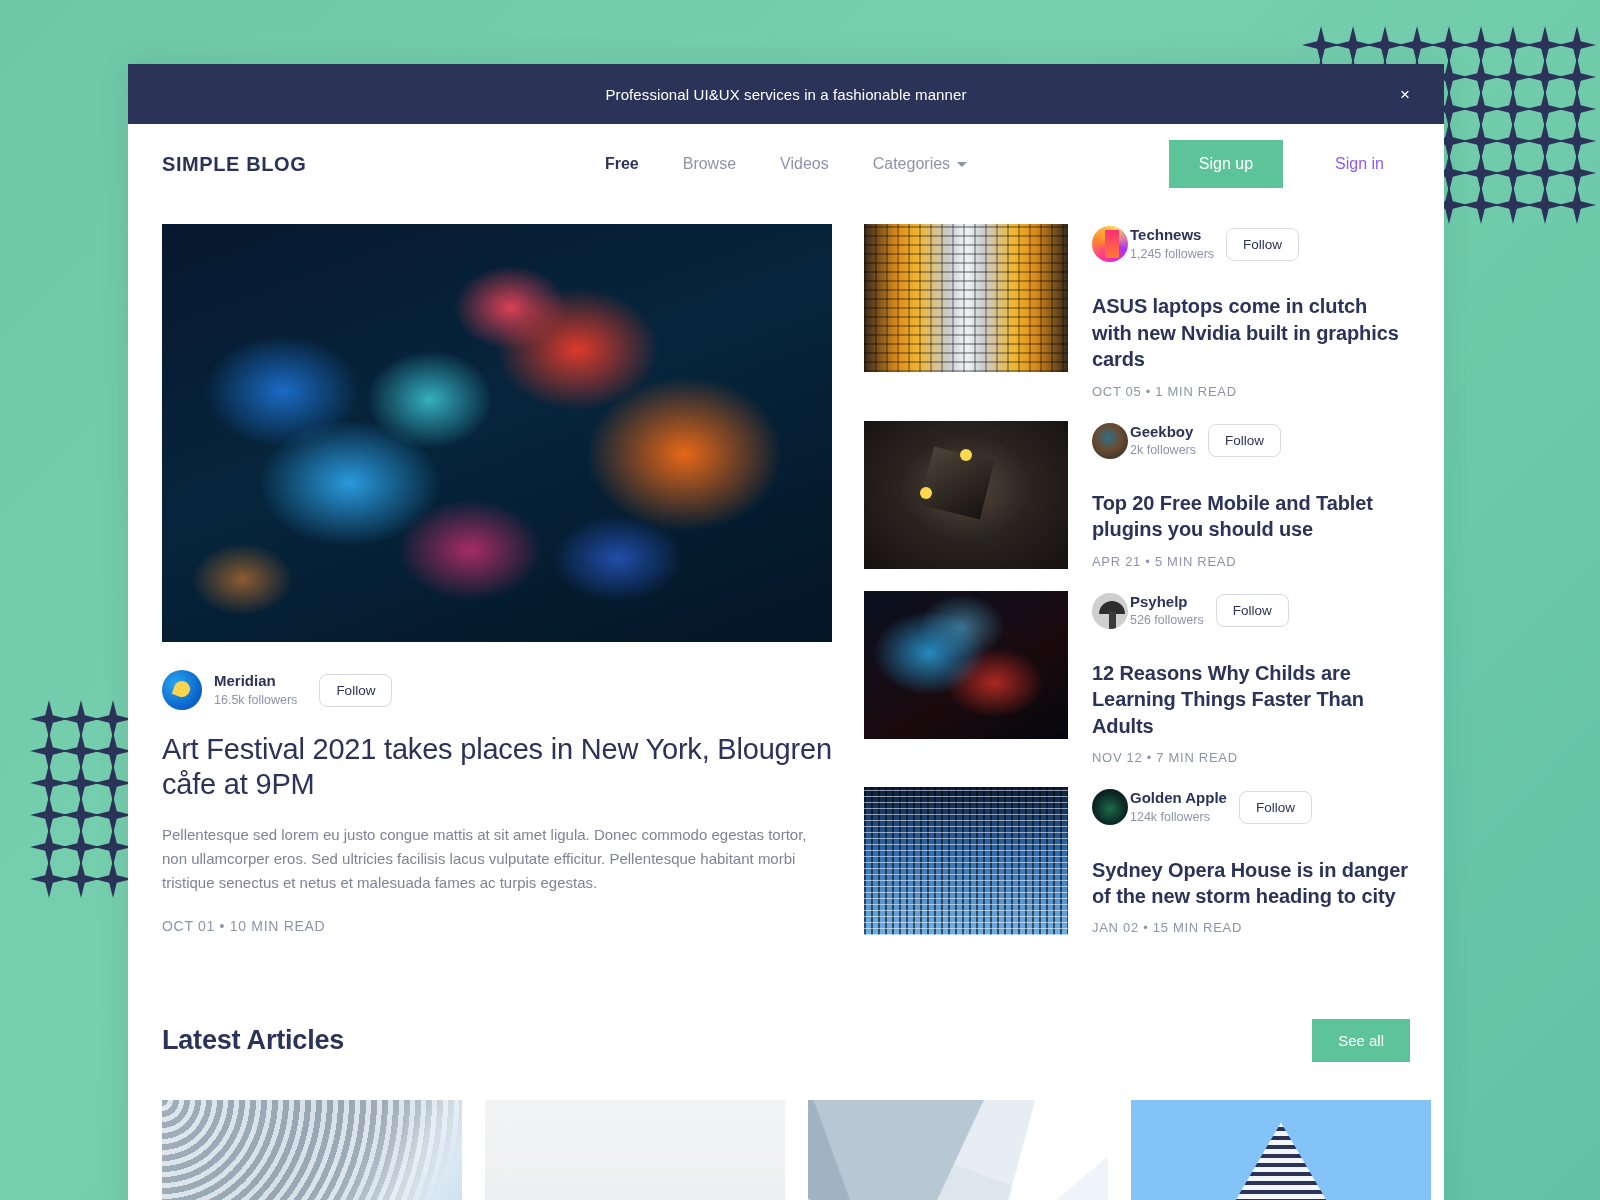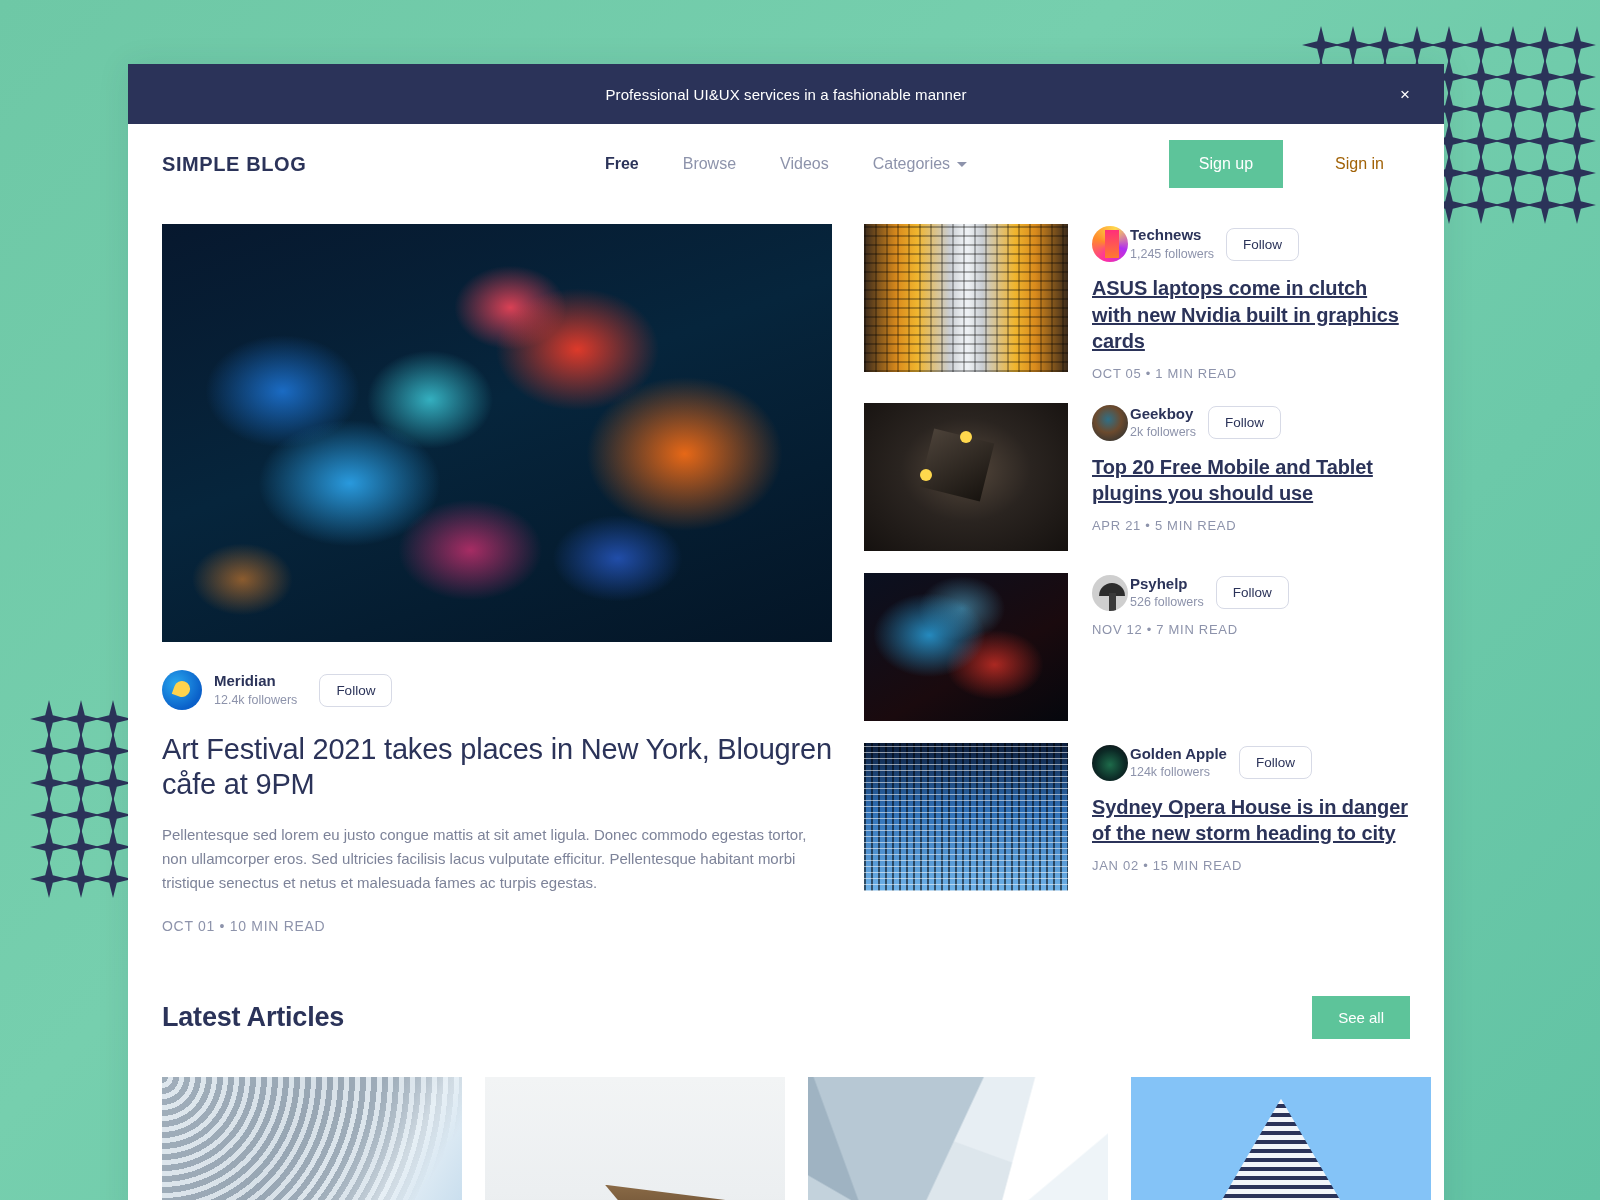--- a/index.html
+++ b/index.html
@@ -122,21 +122,21 @@
     color:#fff;
     border:none;
     font-size:16px;
     padding:15px 30px;
     cursor:pointer;
     font-family:"Liberation Sans", sans-serif;
   }
   .btn-signin{
     background:transparent;
     border:none;
-    color:#a16207;
+    color:#8b5cf6;
     font-size:16px;
     padding:15px 26px 15px 40px;
     cursor:pointer;
     font-family:"Liberation Sans", sans-serif;
   }
 
   
   .content{
     display:flex;
     padding:20px 34px 0 34px;
@@ -287,23 +287,22 @@
                repeating-linear-gradient(90deg,rgba(0,0,0,.55) 0 2px,transparent 2px 7px);
   }
   .side-body{ flex:1; min-width:0; padding-top:2px; }
   .side-author-row{ display:flex; align-items:center; gap:2px; }
   .side-avatar{ width:36px;height:36px;flex:0 0 36px; }
   .side-title{
     font-size:20px;
     font-weight:bold;
     color:#2b3359;
     line-height:1.32;
-    margin-top:13px;
+    margin-top:31px;
     letter-spacing:-.1px;
-    text-decoration:underline;
   }
   .side-meta{
     font-size:13px;
     color:#8d93ab;
     letter-spacing:.7px;
     margin-top:11px;
   }
 
   
   .latest{
@@ -502,21 +501,21 @@
   <div class="content">
 
     <div class="col-main">
       <div class="hero-img">
           <div class="ink"></div>
         </div>
       <div class="author-row">
         <div class="avatar av-meridian"></div>
         <div class="author-meta">
           <div class="author-name">Meridian</div>
-          <div class="author-followers">12.4k followers</div>
+          <div class="author-followers">16.5k followers</div>
         </div>
         <button class="btn-follow">Follow</button>
       </div>
       <div class="hero-title">Art Festival 2021 takes places in New York, Blougren cåfe at 9PM</div>
       <div class="hero-excerpt">Pellentesque sed lorem eu justo congue mattis at sit amet ligula. Donec commodo egestas tortor, non ullamcorper eros. Sed ultricies facilisis lacus vulputate efficitur. Pellentesque habitant morbi tristique senectus et netus et malesuada fames ac turpis egestas.</div>
       <div class="meta-line">OCT 01  •  10 MIN READ</div>
     </div>
 
     <div class="col-side">
 
@@ -556,20 +555,21 @@
         <div class="side-thumb thumb-3"></div>
         <div class="side-body">
           <div class="side-author-row">
             <div class="avatar side-avatar av-psyhelp"></div>
             <div class="author-meta">
               <div class="author-name">Psyhelp</div>
               <div class="author-followers">526 followers</div>
             </div>
             <button class="btn-follow">Follow</button>
           </div>
+          <div class="side-title">12 Reasons Why Childs are Learning Things Faster Than Adults</div>
           <div class="side-meta">NOV 12  •  7 MIN READ</div>
         </div>
       </div>
 
       <div class="side-item">
         <div class="side-thumb thumb-4"></div>
         <div class="side-body">
           <div class="side-author-row">
             <div class="avatar side-avatar av-golden"></div>
             <div class="author-meta">

